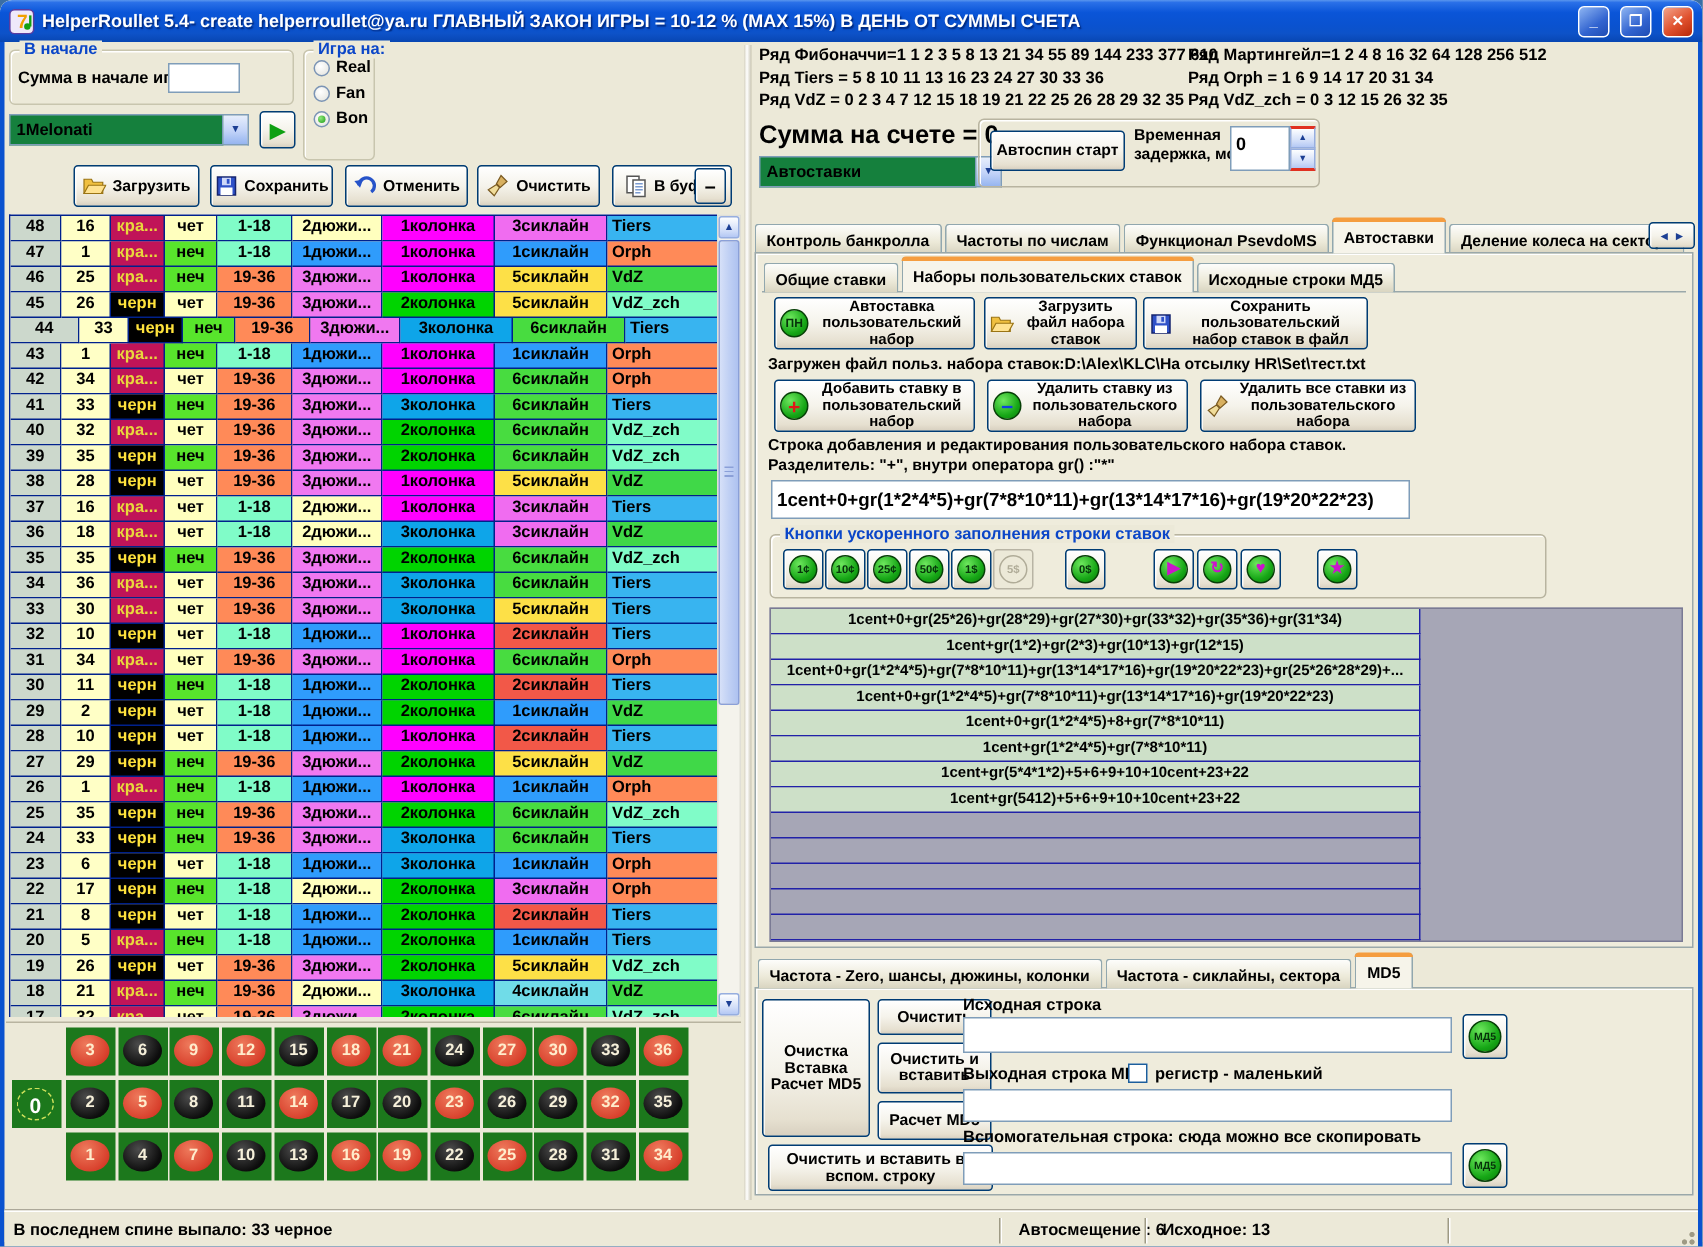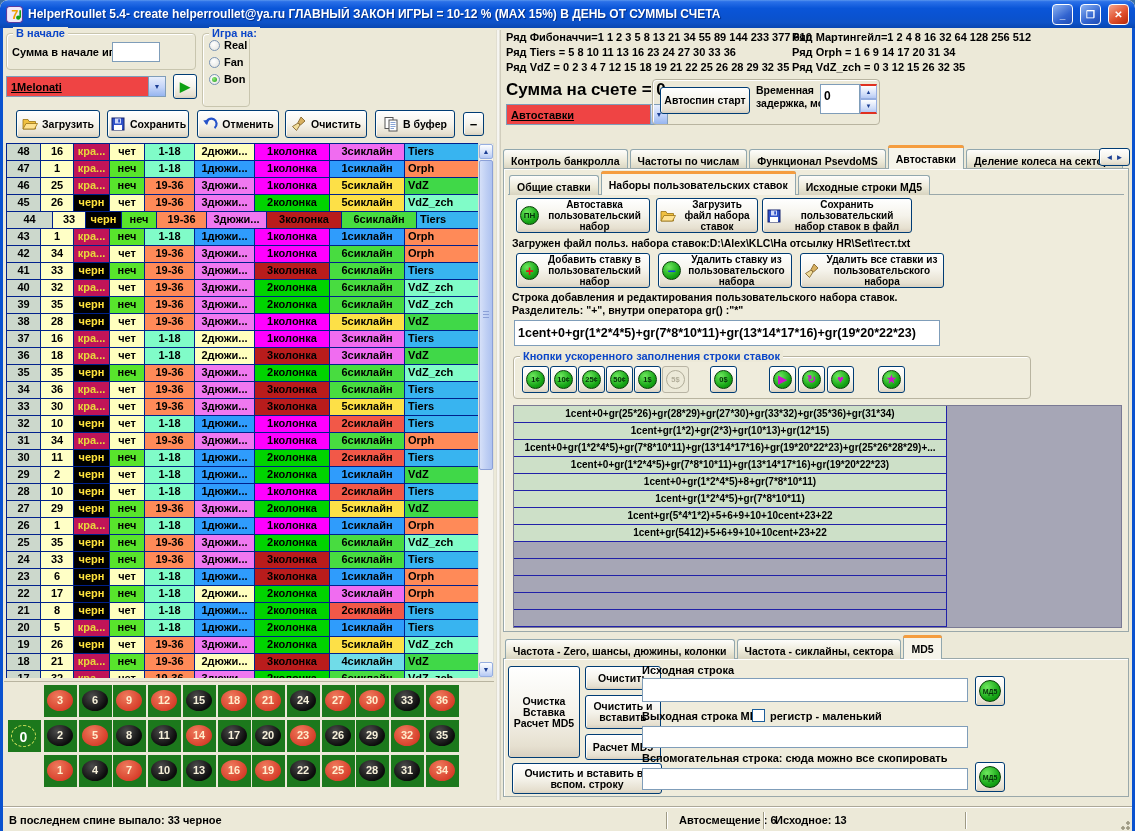--- a/index.html
+++ b/index.html
@@ -19,21 +19,21 @@
   .abs{position:absolute;}
   .lbl{position:absolute;font-size:11px;font-weight:bold;color:#000;white-space:nowrap;}
   .btn{position:absolute;border:1px solid #003c74;border-radius:3px;cursor:pointer;
     background:linear-gradient(180deg,#ffffff 0%,#f5f3eb 50%,#e6e0d0 88%,#d8d0c0 100%);
     box-shadow:inset 1px 1px 0 rgba(255,255,255,.8);
     display:flex;align-items:center;justify-content:center;gap:4px;font-size:10.5px;font-weight:bold;color:#000;line-height:11px;text-align:center;padding:1px 3px;}
   .grp{position:absolute;border:1px solid #c8c5ae;border-radius:4px;box-shadow:inset 1px 1px 0 #fff;}
   .grp-label{position:absolute;top:-7px;left:6px;background:#ece9d8;padding:0 3px;color:#0b46c8;font-size:11px;font-weight:bold;white-space:nowrap;}
   .inp{position:absolute;border:1px solid #7f9db9;background:#fff;font-size:11px;font-weight:bold;padding:1px 3px;color:#000;}
   .combo{position:absolute;display:flex;}
-  .cfield{flex:1;border:1px solid #7f9db9;background:#ef4444;display:flex;align-items:center;padding:0 4px;font-size:11px;font-weight:bold;overflow:hidden;white-space:nowrap;text-decoration:underline;}
+  .cfield{flex:1;border:1px solid #7f9db9;background:#15803d;display:flex;align-items:center;padding:0 4px;font-size:11px;font-weight:bold;overflow:hidden;white-space:nowrap;}
   .cbtn{width:17px;border:1px solid #7f9db9;border-left:none;flex:none;cursor:pointer;
     background:linear-gradient(180deg,#e7eefc,#c2d3f8 55%,#96b5f0);display:flex;align-items:center;justify-content:center;color:#1c3f94;font-size:7px;}
   .radio-item{display:flex;align-items:center;gap:4px;margin:5px 0 0 6px;font-size:11px;font-weight:bold;cursor:pointer;}
   .radio{width:11px;height:11px;border-radius:50%;border:1px solid #7b94b5;background:radial-gradient(circle at 40% 35%,#fff,#e2e2dc);position:relative;flex:none;}
   .radio.checked::after{content:"";position:absolute;left:2px;top:2px;width:5px;height:5px;border-radius:50%;background:radial-gradient(circle at 35% 35%,#8ee87c,#1c9c14);}
   .tabs{position:absolute;display:flex;align-items:flex-end;}
   .tab{height:20px;padding:2px 7px 0;margin-right:2px;position:relative;top:0;cursor:pointer;
     border:1px solid #91a7ae;border-bottom:none;border-radius:3px 3px 0 0;
     background:linear-gradient(180deg,#fdfdfb,#ece9d8 60%,#d8d4c0);
     display:inline-flex;align-items:center;font-size:10.5px;font-weight:bold;white-space:nowrap;}
@@ -41,32 +41,32 @@
   .tab.active::before{content:"";position:absolute;left:-1px;right:-1px;top:-1px;height:3px;border-radius:3px 3px 0 0;background:#f59d3f;}
   .page{position:absolute;border:1px solid #9aa8aa;background:#efecdc;box-shadow:inset 1px 1px 0 #fff;}
   .gc{width:19px;height:19px;border-radius:50%;flex:none;
     background:radial-gradient(circle at 35% 30%,#6ee85e,#16a616 62%,#0a7a0a);
     border:1px solid #063f06;display:inline-flex;align-items:center;justify-content:center;
     font-size:8px;font-weight:bold;color:#06330a;line-height:1;}
   .gc.dis{background:#ece9d8;border-color:#b0ac98;color:#b0ac98;}
   .mg{color:#cc14cc;font-size:11px;line-height:1;}
   .cb{position:absolute;width:13px;height:13px;border:1px solid #1c5e9c;background:#fff;cursor:pointer;}
   
-  .tbtn{height:28px;font-size:10.5px;}
+  .tbtn{height:28px;font-size:10.5px;margin-left:33px;}
   .ticon{display:inline-flex;width:16px;height:16px;flex:none;}
   
   #spins{position:absolute;left:6px;top:143px;width:472px;height:535px;overflow:hidden;border-top:1px solid #00218c;border-left:1px solid #00218c;background:#fff;}
   .srow{display:flex;height:17px;cursor:default;}
   .scell{border-right:1px solid #00218c;border-bottom:1px solid #00218c;font-size:11px;font-weight:bold;line-height:15px;text-align:center;overflow:hidden;white-space:nowrap;flex:none;}
   .c-num{background:#ccd8cc;} .c-n2{background:#ffffc6;}
   .c-red{background:#c01458;color:#e8d83c;} .c-black{background:#000;color:#ffe23c;}
   .c-chet{background:#ffffbe;} .c-nech{background:#58e42c;}
   .c-lo{background:#80fcc8;} .c-hi{background:#ff8a58;}
   .c-d1{background:#2f9cfc;} .c-d2{background:#ffffbe;} .c-d3{background:#f078f0;}
-  .c-k1{background:#ff00ff;} .c-k2{background:#00d400;} .c-k3{background:#b91c1c;}
+  .c-k1{background:#ff00ff;} .c-k2{background:#00d400;} .c-k3{background:#0ea5e9;}
   .c-s1{background:#2f9cfc;} .c-s2{background:#f25848;} .c-s3{background:#f06cf0;}
   .c-s4{background:#70dce8;} .c-s5{background:#fde047;} .c-s6{background:#48dc40;}
   .c-tiers{background:#38b4f0;} .c-orph{background:#ff8a58;} .c-vdz{background:#40d848;} .c-vdzz{background:#80fcc8;}
   
   .sb{position:absolute;width:16px;background:#f4f3ec;border:1px solid #e0dfd6;}
   .sb-arr{position:absolute;left:0px;width:14px;height:15px;border:1px solid #96aee0;border-radius:2px;
     background:linear-gradient(180deg,#fdfeff,#cfdcf8 70%,#b4c8f4);color:#1c3f94;font-size:7px;
     display:flex;align-items:center;justify-content:center;cursor:pointer;}
   .sb-thumb{position:absolute;left:0px;width:14px;border:1px solid #8ba0d8;border-radius:2px;cursor:pointer;
     background:linear-gradient(90deg,#d6e0f8,#c0d0f4 50%,#aec2f0);}

